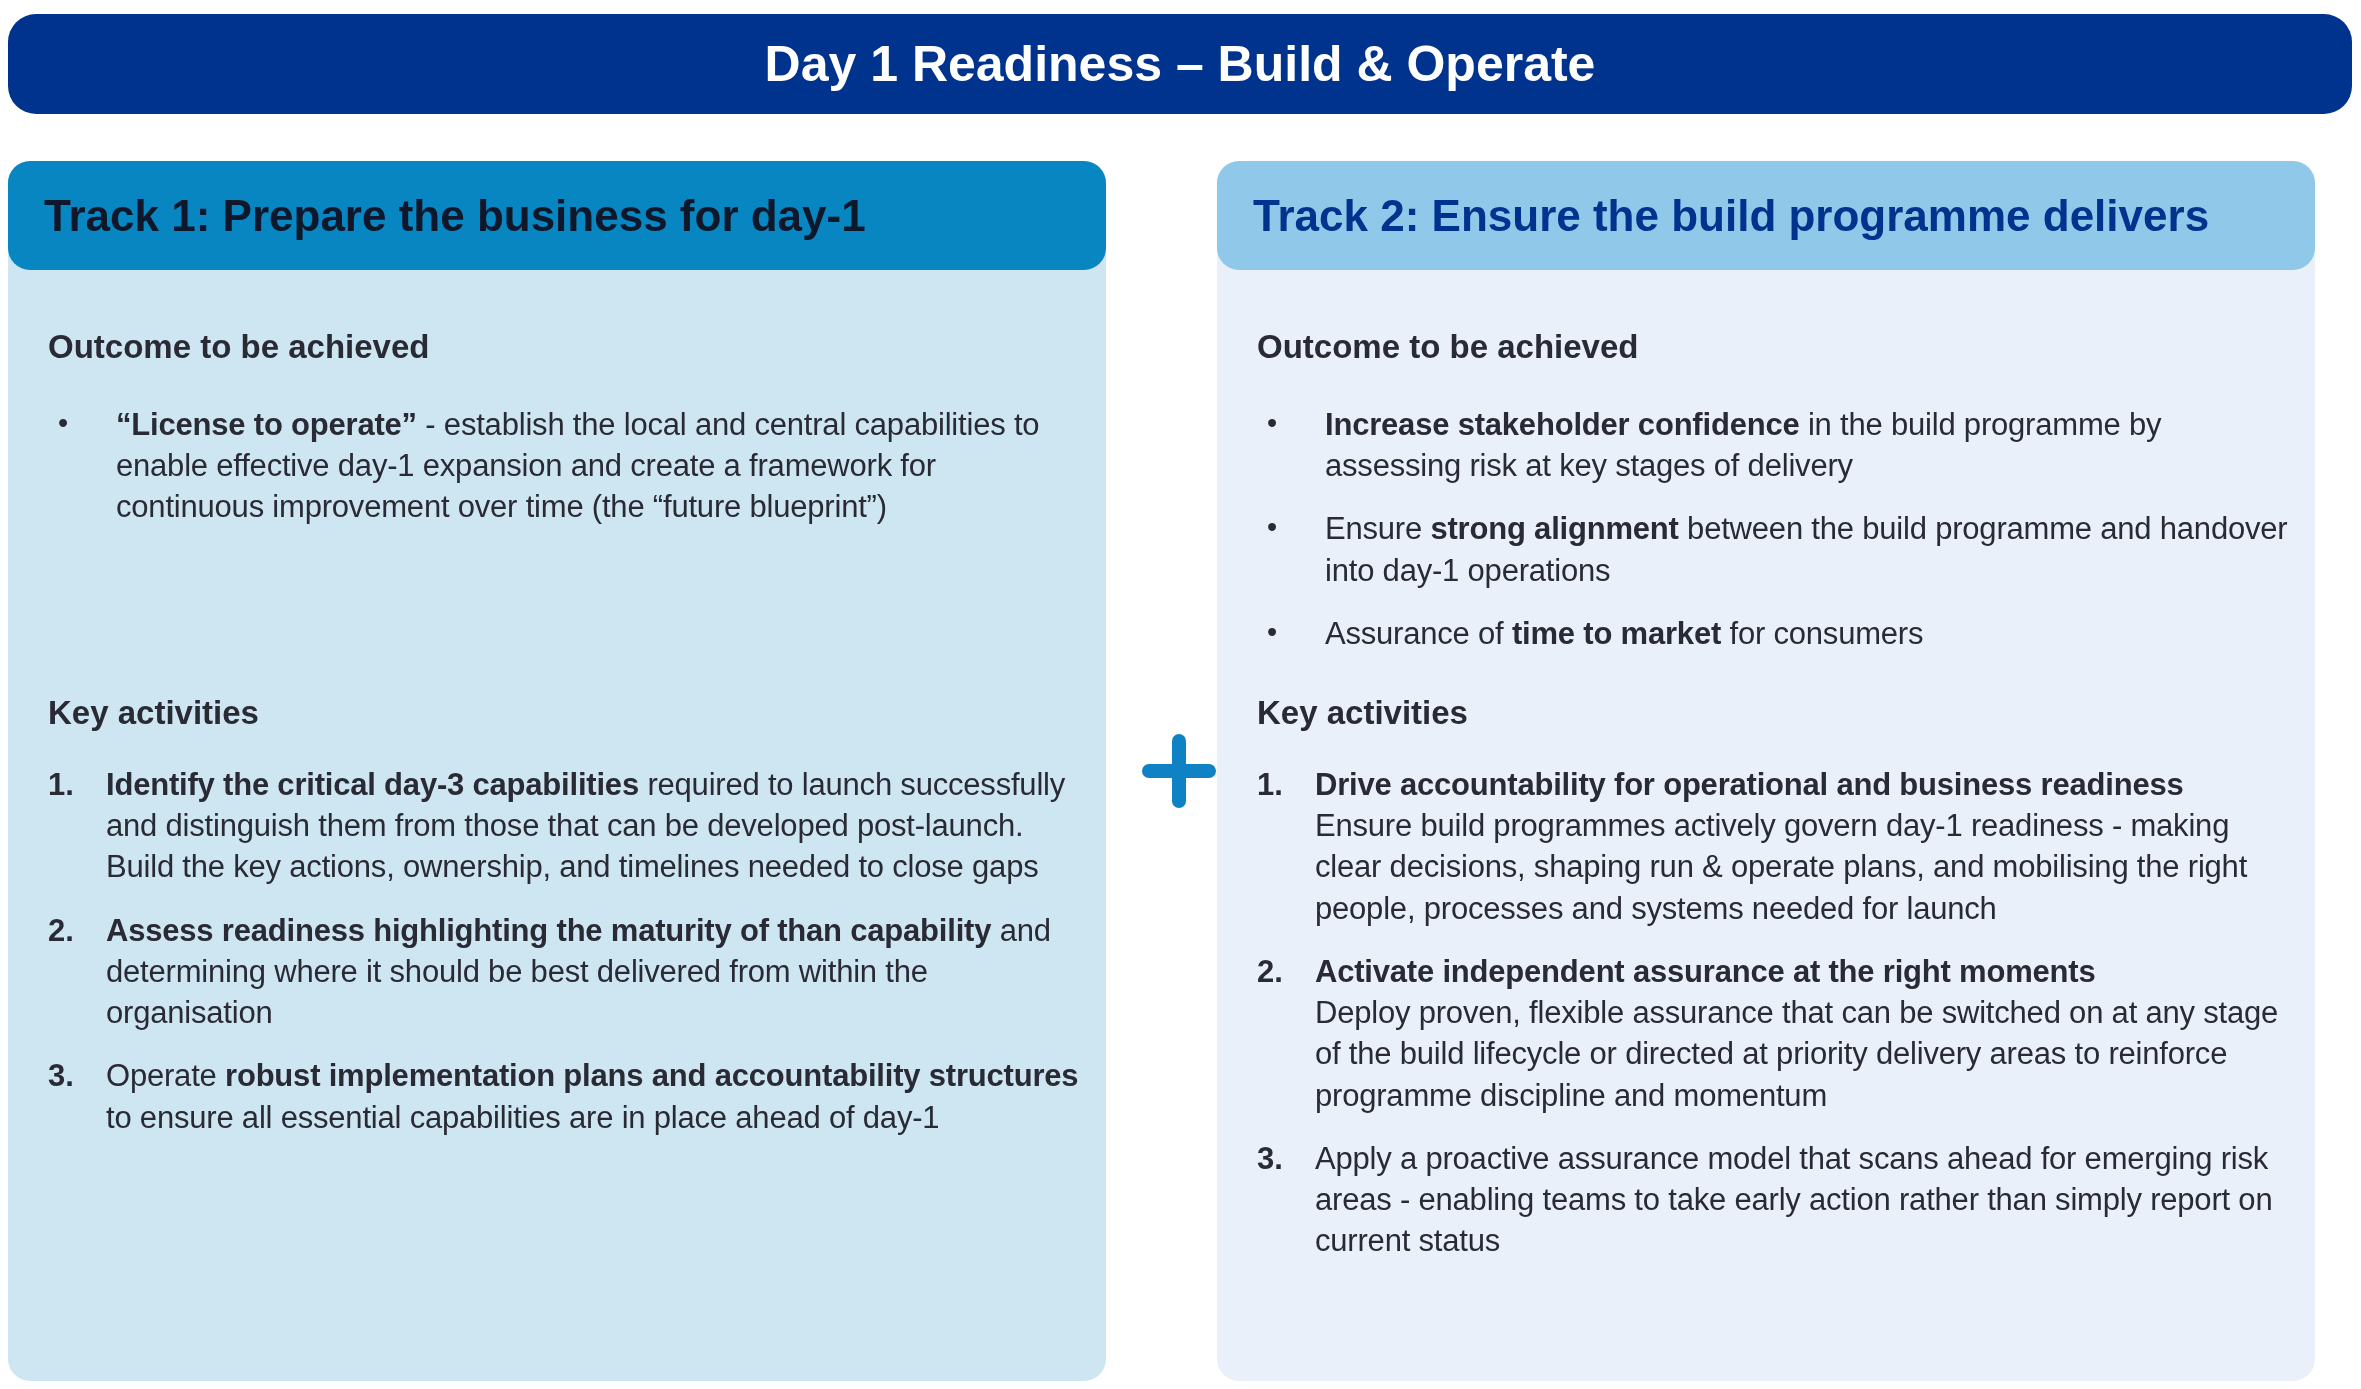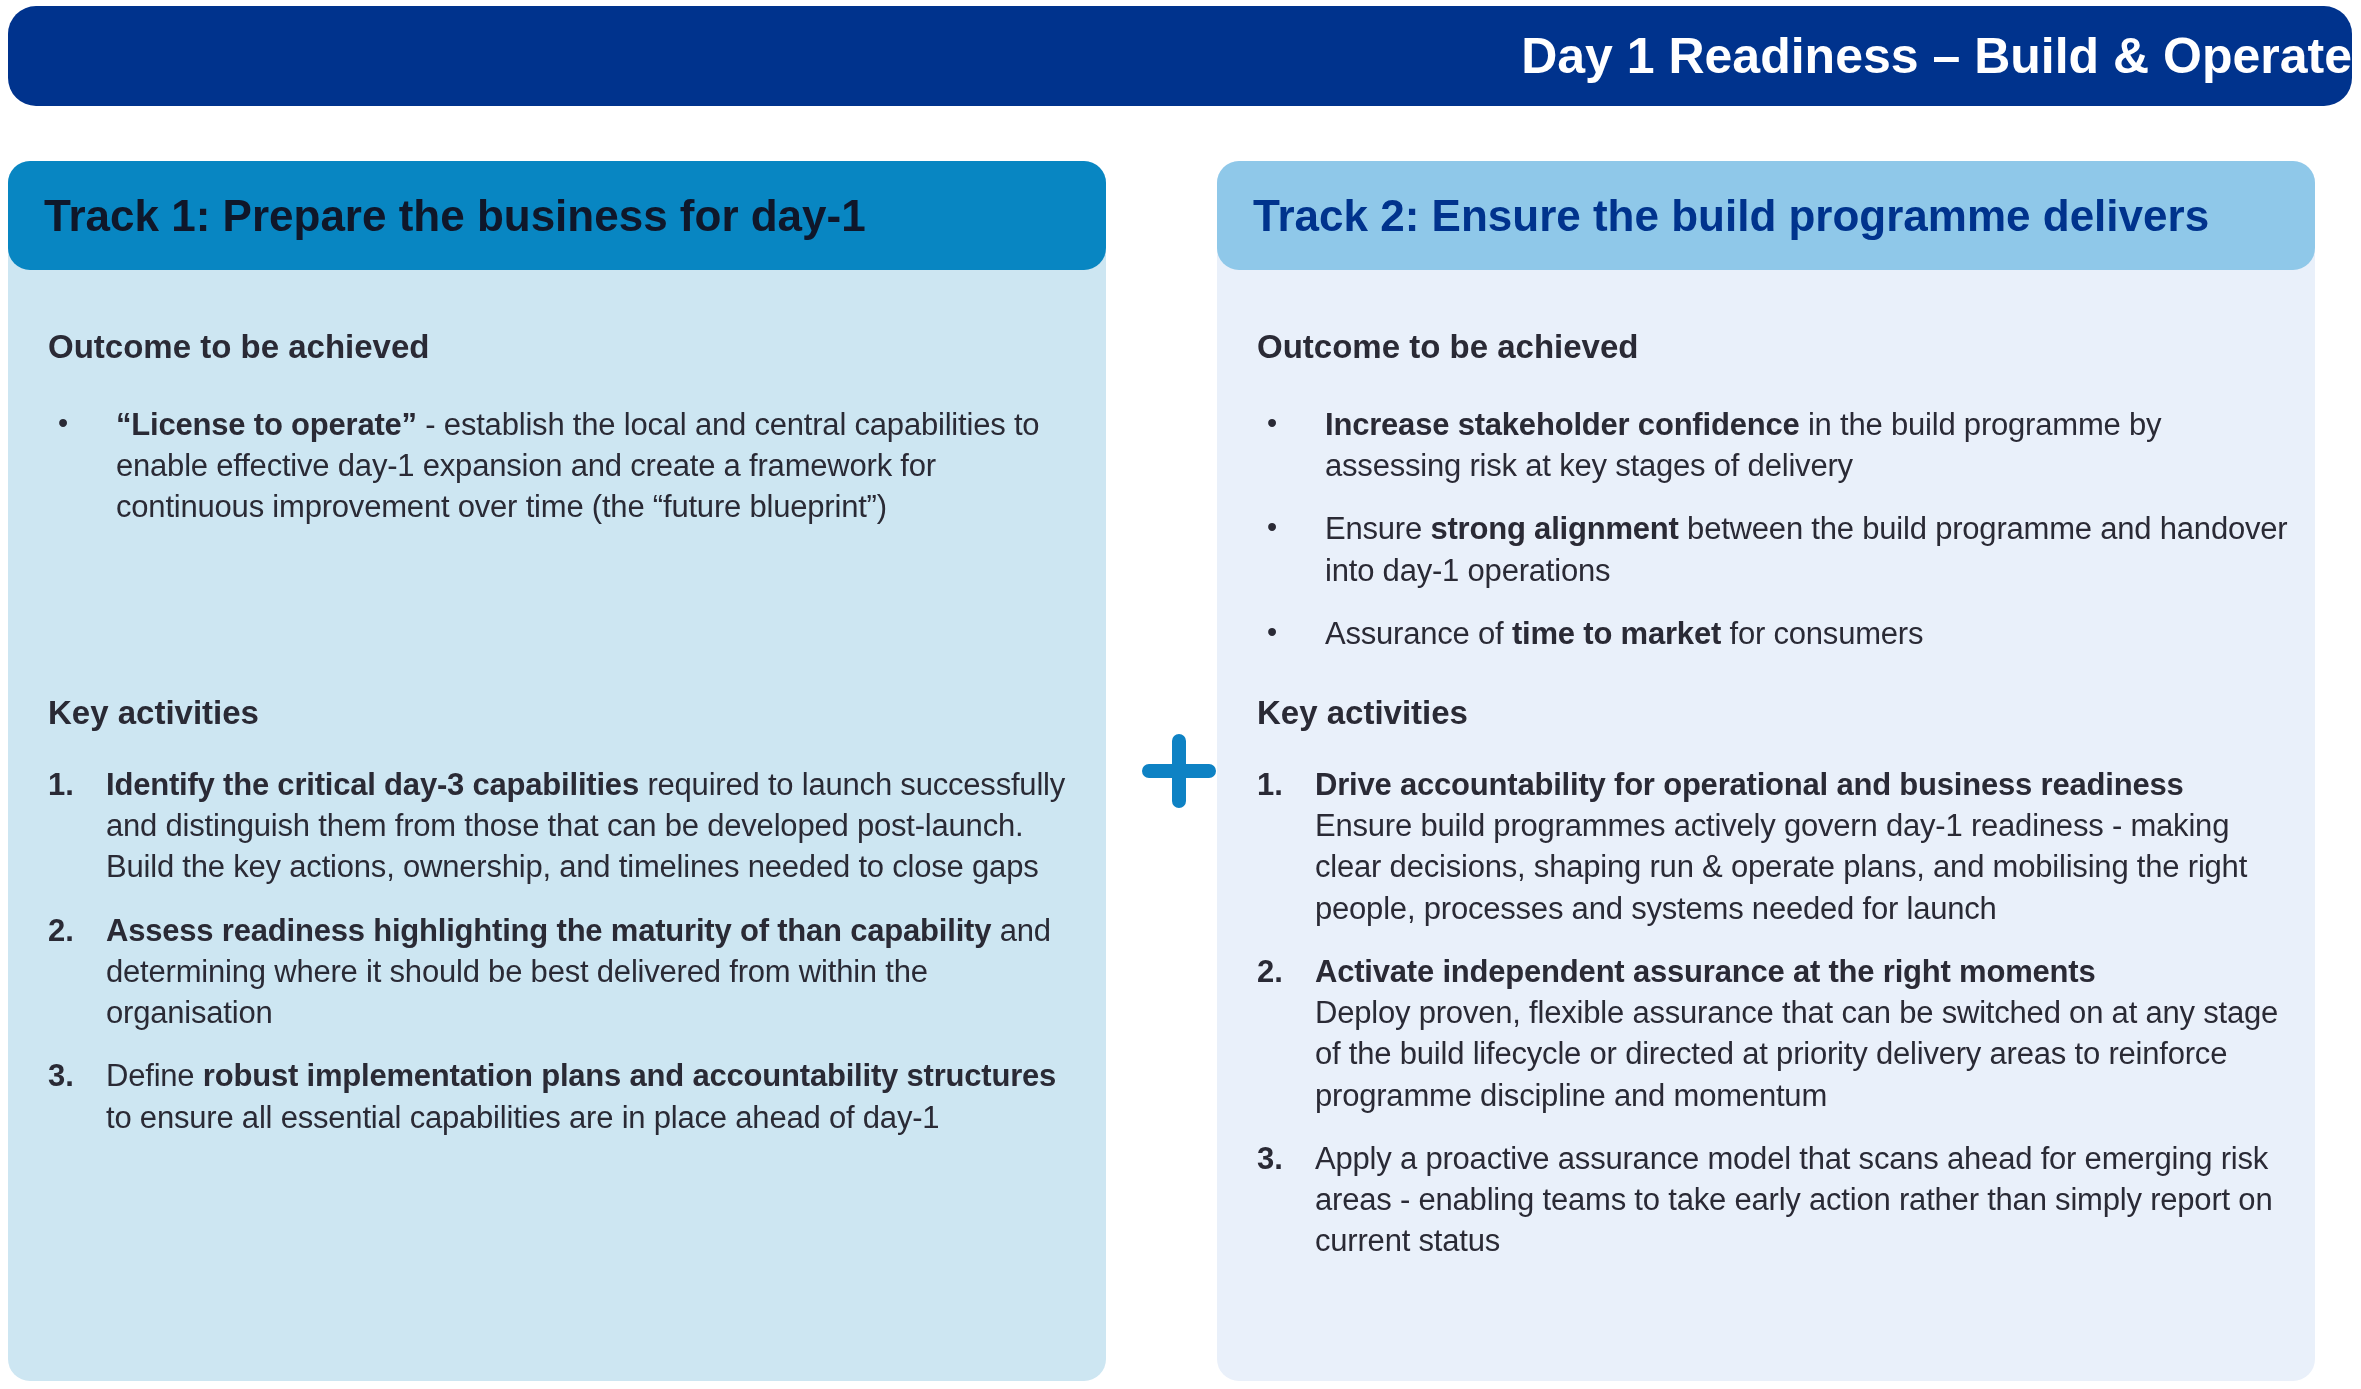--- a/index.html
+++ b/index.html
@@ -3,23 +3,23 @@
 <meta charset="utf-8">
 <style>
   html,body{margin:0;padding:0;background:#ffffff;}
   body{
     width:2361px;height:1389px;position:relative;overflow:hidden;
     font-family:"Liberation Sans","DejaVu Sans",sans-serif;
     color:var(--body-text,#2a2a35);
     -webkit-font-smoothing:antialiased;
   }
   .title-bar{
-    position:absolute;left:8px;top:6px;width:2344px;height:100px;
+    position:absolute;left:8px;top:14px;width:2344px;height:100px;
     background:var(--title-bg,#00338D);border-radius:28px;
-    display:flex;align-items:center;justify-content:flex-end;
+    display:flex;align-items:center;justify-content:center;
   }
   .title-bar h1{
     margin:0;color:#ffffff;font-size:50px;font-weight:bold;letter-spacing:0px;
   }
   .panel{
     position:absolute;top:161px;height:1220px;border-radius:22px;
   }
   .panel-left{left:8px;width:1098px;background:var(--track1-body,#CDE6F2);}
   .panel-right{left:1217px;width:1098px;background:var(--track2-body,#E9F0FA);}
   .panel-header{
@@ -77,21 +77,21 @@
       <div class="item">
         <span class="marker num">1.</span>
         <p class="txt"><span class="b">Identify the critical day-3 capabilities</span><span> required to launch successfully and distinguish them from those that can be developed post-launch. Build the key actions, ownership, and timelines needed to close gaps</span></p>
       </div>
       <div class="item">
         <span class="marker num">2.</span>
         <p class="txt"><span class="b">Assess readiness highlighting the maturity of than capability</span><span> and determining where it should be best delivered from within the organisation</span></p>
       </div>
       <div class="item">
         <span class="marker num">3.</span>
-        <p class="txt"><span>Define </span><span class="b">robust implementation plans and accountability structures</span><span> to ensure all essential capabilities are in place ahead of day-1</span></p>
+        <p class="txt"><span>Operate </span><span class="b">robust implementation plans and accountability structures</span><span> to ensure all essential capabilities are in place ahead of day-1</span></p>
       </div>
     </div>
   </div>
 </div>
 
 <div class="plus-wrap">
   <svg width="84" height="84" viewBox="0 0 84 84" aria-hidden="true">
     <path id="plus-path" d="M42 12 V72 M12 42 H72" fill="none" stroke="#0E82C4" stroke-width="14" stroke-linecap="round"></path>
   </svg>
 </div>

